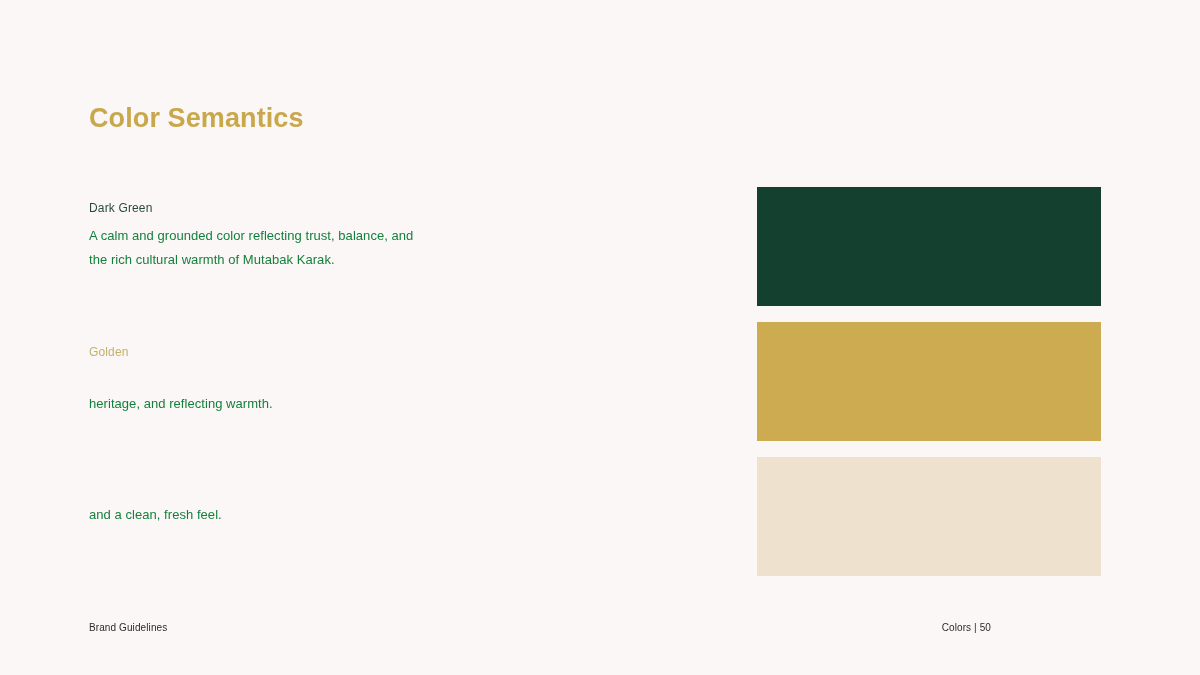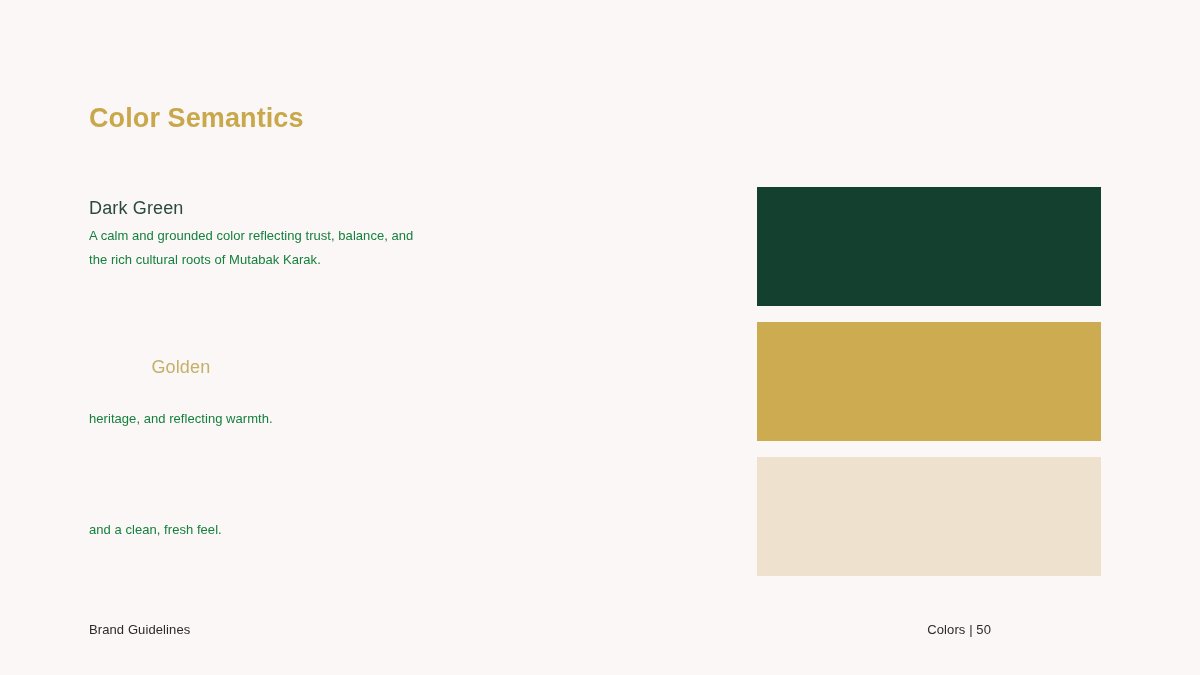--- a/index.html
+++ b/index.html
@@ -42,26 +42,25 @@
     position: absolute;
     left: 89px;
     top: 196px;
     width: 560px;
   }
 
   .semantic-entry {
     margin-bottom: 0;
   }
   .semantic-entry + .semantic-entry {
-    margin-top: 15px;
-    text-align: center;
+    margin-top: 0;
   }
 
   .entry-name {
-    font-size: 18px;
+    font-size: 12px;
     font-weight: 400;
     line-height: 24px;
     margin: 0 0 4px 0;
     letter-spacing: 0.15px;
   }
 
   .entry-desc {
     font-size: 13px;
     font-weight: 400;
     color: #15803d;
@@ -95,42 +94,42 @@
 
   
   .footer {
     position: absolute;
     left: 89px;
     right: 89px;
     top: 622px;
     display: flex;
     align-items: center;
     justify-content: space-between;
-    font-size: 13px;
+    font-size: 10px;
     color: #2B2B2B;
     letter-spacing: 0.1px;
   }
   .footer-left, .footer-right {
     white-space: nowrap;
   }
 </style>
 </head>
 <body style="background: rgb(251, 247, 246);">
 
 <div class="slide">
 
   <div class="slide-title" style="color: rgb(201, 168, 76);">Color Semantics</div>
 
   <div class="semantics-list">
 
     <div class="semantic-entry entry-0">
       <div class="entry-name" style="color:#2A4A3C">Dark Green</div>
       <p class="entry-desc">
         <span>A calm and grounded color reflecting trust, balance, and</span><br>
-        <span>the rich cultural roots of Mutabak Karak.</span>
+        <span>the rich cultural warmth of Mutabak Karak.</span>
       </p>
     </div>
 
     <div class="semantic-entry entry-1">
       <div class="entry-name" style="color:#C4B068">Golden</div>
       <p class="entry-desc">
         <br>
         <span>heritage, and reflecting warmth.</span>
       </p>
     </div>

